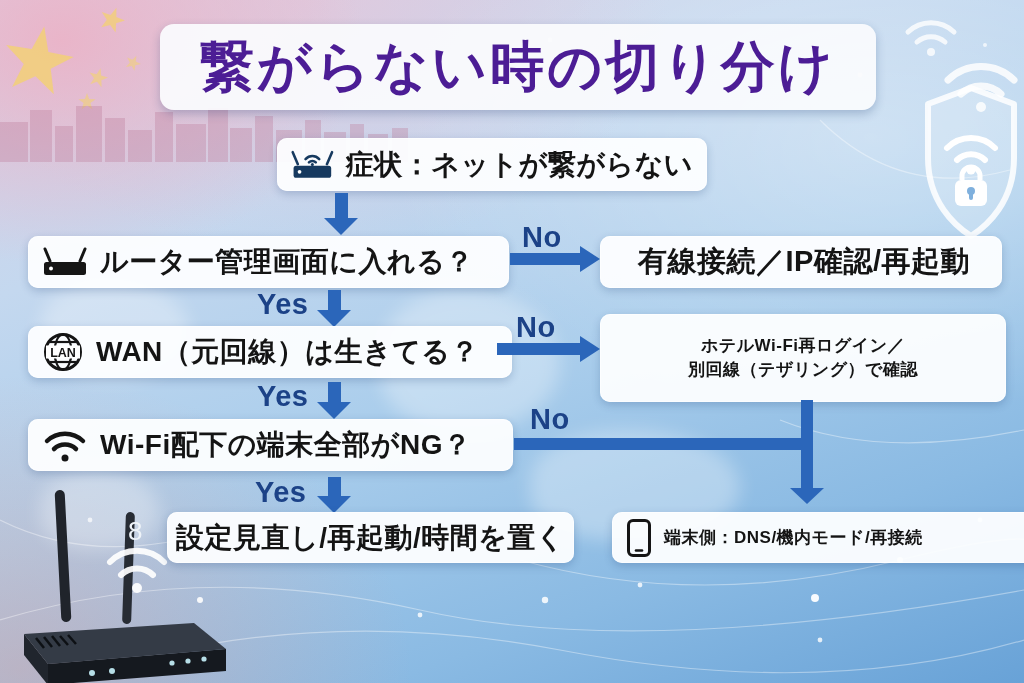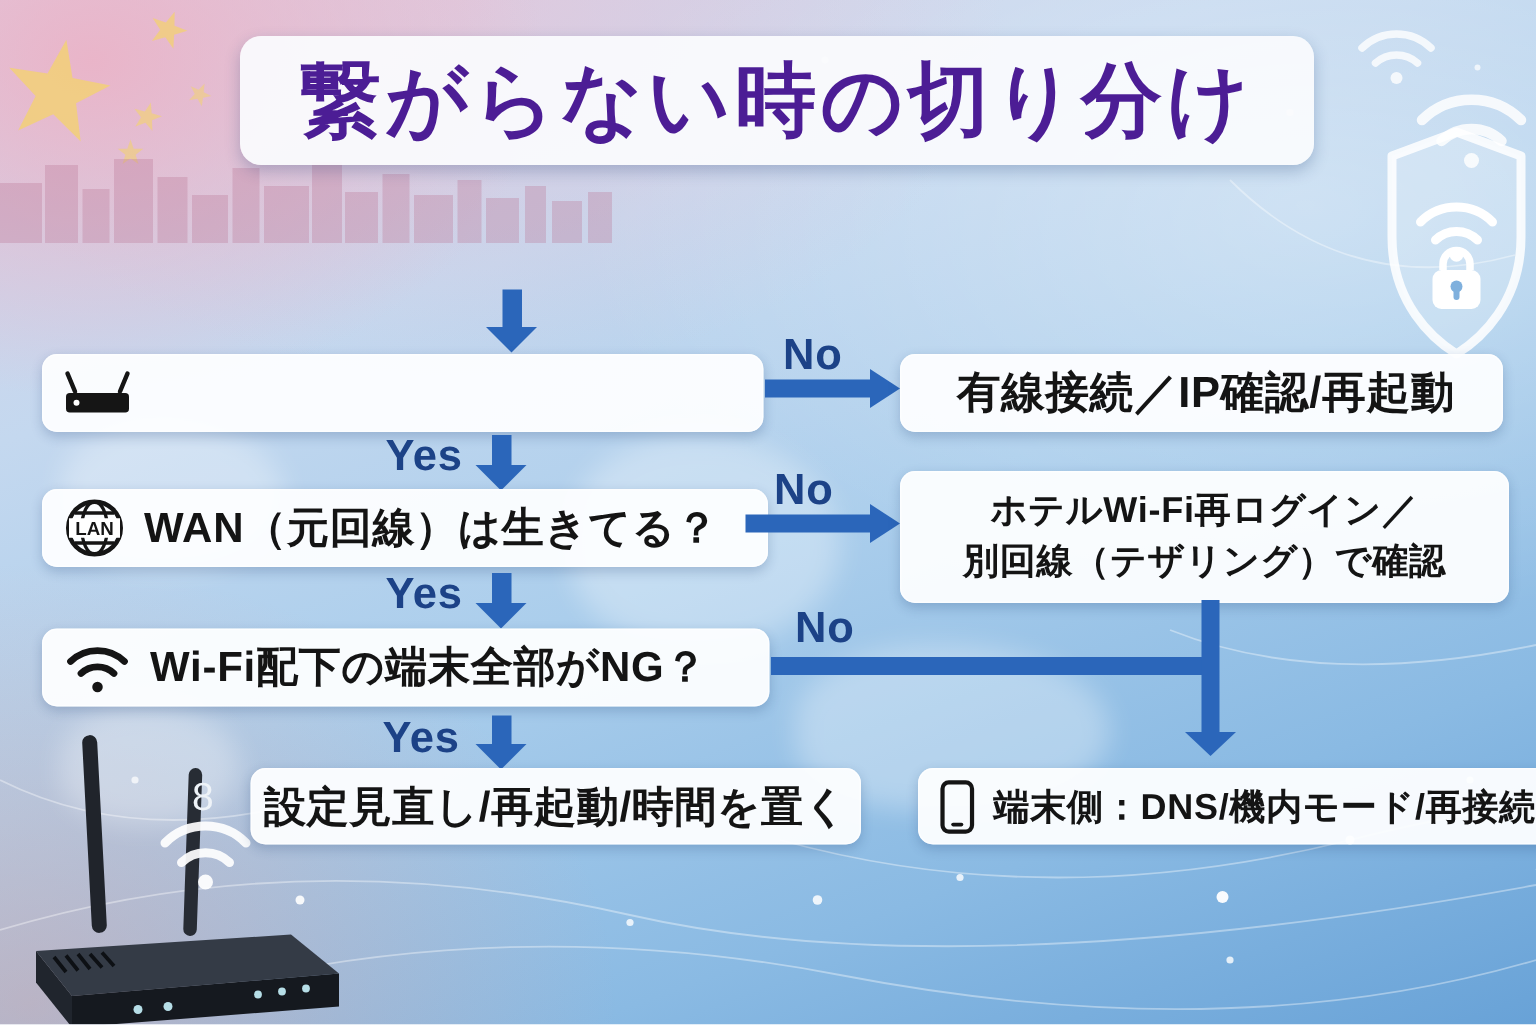--- a/index.html
+++ b/index.html
@@ -24,21 +24,21 @@
   }
   .fbox.center{justify-content:center;}
   .fbox .txt{white-space:nowrap; letter-spacing:.5px;}
   .title-box{
     position:absolute; left:160px; top:24px; width:716px; height:86px;
     background:rgba(250,251,253,.94); border-radius:14px;
     box-shadow:0 4px 10px rgba(25,55,110,.25);
     display:flex; align-items:center; justify-content:center;
   }
   .title-box .txt{font-size:54px; font-weight:800; color:#4c1d95; letter-spacing:3px; white-space:nowrap;}
-  .fs28{font-size:28px;} .fs29{font-size:29px;padding-left:20px;} .fs27{font-size:24px;}
+  .fs28{font-size:28px;} .fs29{font-size:29px;padding-left:20px;} .fs27{font-size:17px;}
   .two-line{flex-direction:column; gap:2px; line-height:1.32; text-align:center;}
   
   .yn{position:absolute; font-size:29px; font-weight:800; color:#1c4287; letter-spacing:.5px;}
   
   .adown{position:absolute; width:34px; display:flex; flex-direction:column; align-items:center;}
   .adown .shaft{width:13px; background:#2b66ba;}
   .adown .head{width:0;height:0;border-left:17px solid transparent;border-right:17px solid transparent;border-top:17px solid #2b66ba;}
   .hshaft{position:absolute; height:12px; background:#2b66ba;}
   .rhead{position:absolute; width:0;height:0;border-top:13px solid transparent;border-bottom:13px solid transparent;border-left:20px solid #2b66ba;}
   .vshaft{position:absolute; width:12px; background:#2b66ba;}
@@ -173,35 +173,50 @@
       <circle cx="176" cy="181" r="2.6"></circle>
         <circle cx="192" cy="179" r="2.6"></circle>
         <circle cx="208" cy="177" r="2.6"></circle>
     </g>
   </svg>
 
   <div class="title-box">
     <span class="txt">繋がらない時の切り分け</span>
   </div>
 
+  <div class="fbox fs28" style="left:277px;top:138px;width:430px;height:53px;">
+    <svg width="50" height="38" viewBox="0 0 50 38">
+      <g stroke="#16395f" stroke-width="3" stroke-linecap="round" fill="none">
+        <line x1="8" y1="18" x2="2" y2="4"></line>
+          <line x1="42" y1="18" x2="48" y2="4"></line>
+        <path d="M17 12 a11 11 0 0 1 16 0"></path>
+          <path d="M21 16 a5.5 5.5 0 0 1 8 0"></path>
+      </g>
+      <circle cx="25" cy="18.5" r="1.8" fill="#16395f"></circle>
+      <rect x="3" y="20" width="44" height="14" rx="3" fill="#16395f"></rect>
+      <circle cx="10" cy="27" r="2.2" fill="#ffffff"></circle>
+    </svg>
+    <span class="txt">症状：ネットが繋がらない</span>
+  </div>
 
   <div class="adown" style="left:324px;top:193px;">
     <div class="shaft" style="height:25px;"></div>
       <div class="head"></div>
   </div>
 
   <div class="fbox fs28" style="left:28px;top:236px;width:481px;height:52px;">
     <svg width="46" height="31" viewBox="0 0 46 31">
       <g stroke="#151515" stroke-width="3" stroke-linecap="round">
         <line x1="8" y1="14" x2="3" y2="2"></line>
           <line x1="38" y1="14" x2="43" y2="2"></line>
       </g>
       <rect x="2" y="15" width="42" height="13" rx="2.5" fill="#151515"></rect>
       <circle cx="9" cy="21.5" r="2" fill="#ffffff"></circle>
     </svg>
+    <span class="txt">ルーター管理画面に入れる？</span>
   </div>
 
   <span class="yn" style="left:522px;top:221px;">No</span>
   <div class="hshaft" style="left:510px;top:253px;width:70px;"></div>
   <div class="rhead" style="left:580px;top:246px;"></div>
 
   <div class="fbox center fs29" style="left:600px;top:236px;width:402px;height:52px;">
     <span class="txt">有線接続／IP確認/再起動</span>
   </div>
 

